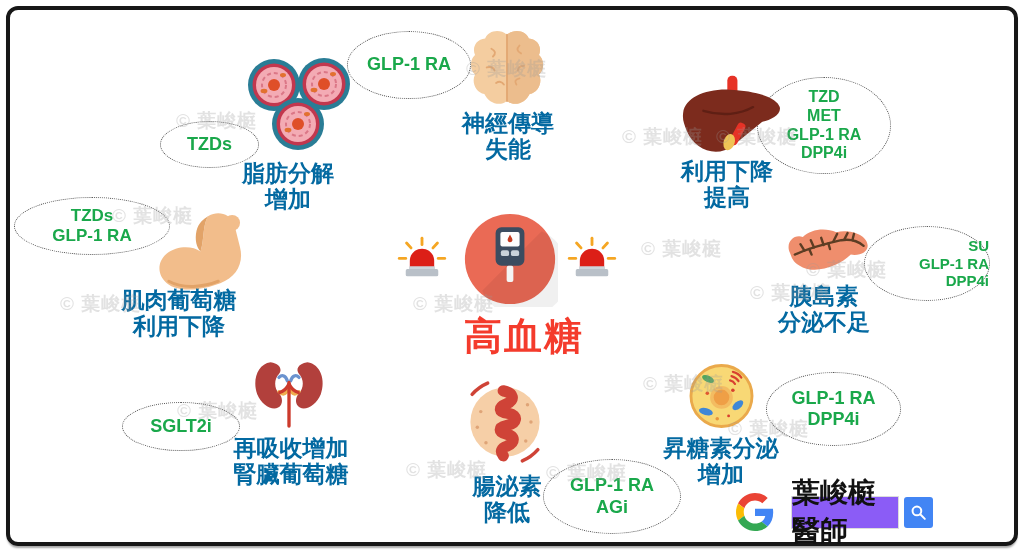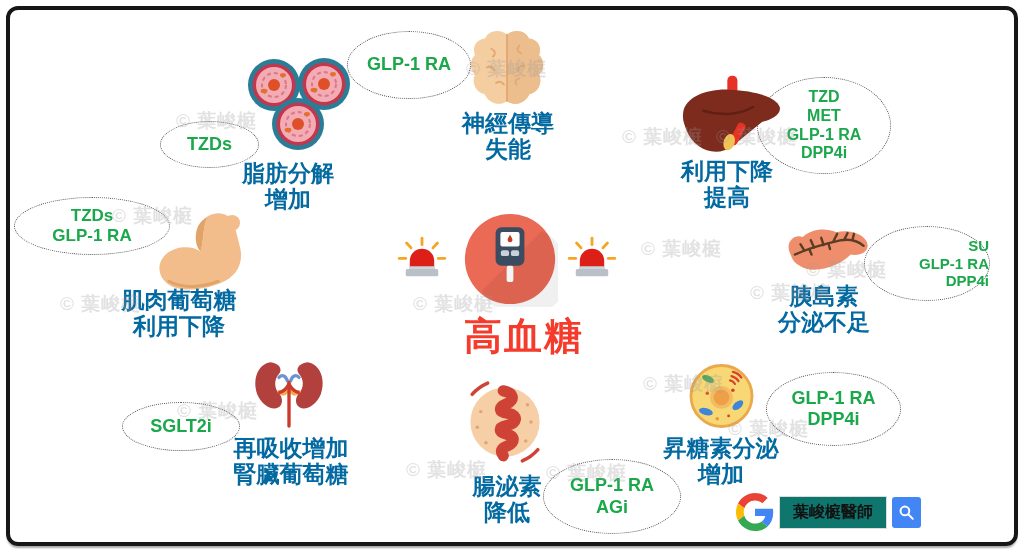--- a/index.html
+++ b/index.html
@@ -48,23 +48,23 @@
   .wm{position:absolute;z-index:6;font-size:19px;font-weight:700;color:#9a9a9a;opacity:.28;
       letter-spacing:1px;white-space:nowrap;pointer-events:none;}
   .wm1{left:112px;top:203px}.wm2{left:176px;top:108px}.wm3{left:466px;top:56px}
   .wm4{left:622px;top:124px}.wm5{left:716px;top:124px}.wm6{left:641px;top:236px}
   .wm7{left:806px;top:257px}.wm8{left:60px;top:291px}.wm9{left:413px;top:291px}
   .wm10{left:177px;top:398px}.wm11{left:406px;top:457px}.wm12{left:750px;top:280px}
   .wm13{left:643px;top:371px}.wm14{left:728px;top:416px}.wm15{left:546px;top:460px}
   .search{position:absolute;left:736px;top:493px;display:flex;align-items:center;gap:5px;z-index:5;}
   .glogo{width:38px;height:38px;}
   .glogo svg{width:100%;height:100%;display:block;}
-  .sbox{width:106px;height:31px;background:#0f766e;border:1.5px solid #dcdcdc;
+  .sbox{width:106px;height:31px;background:#8b5cf6;border:1.5px solid #dcdcdc;
         display:flex;align-items:center;justify-content:center;
-        font-size:16px;font-weight:700;color:#111;}
+        font-size:28px;font-weight:700;color:#111;margin-left:12px;}
   .sbtn{width:29px;height:31px;background:#4285f4;border:none;border-radius:3px;padding:0;
         display:flex;align-items:center;justify-content:center;cursor:pointer;}
   .sbtn svg{width:19px;height:19px;}
 </style>
 </head>
 <body>
 
 <div id="canvas">
   <div class="frame"></div>
 

